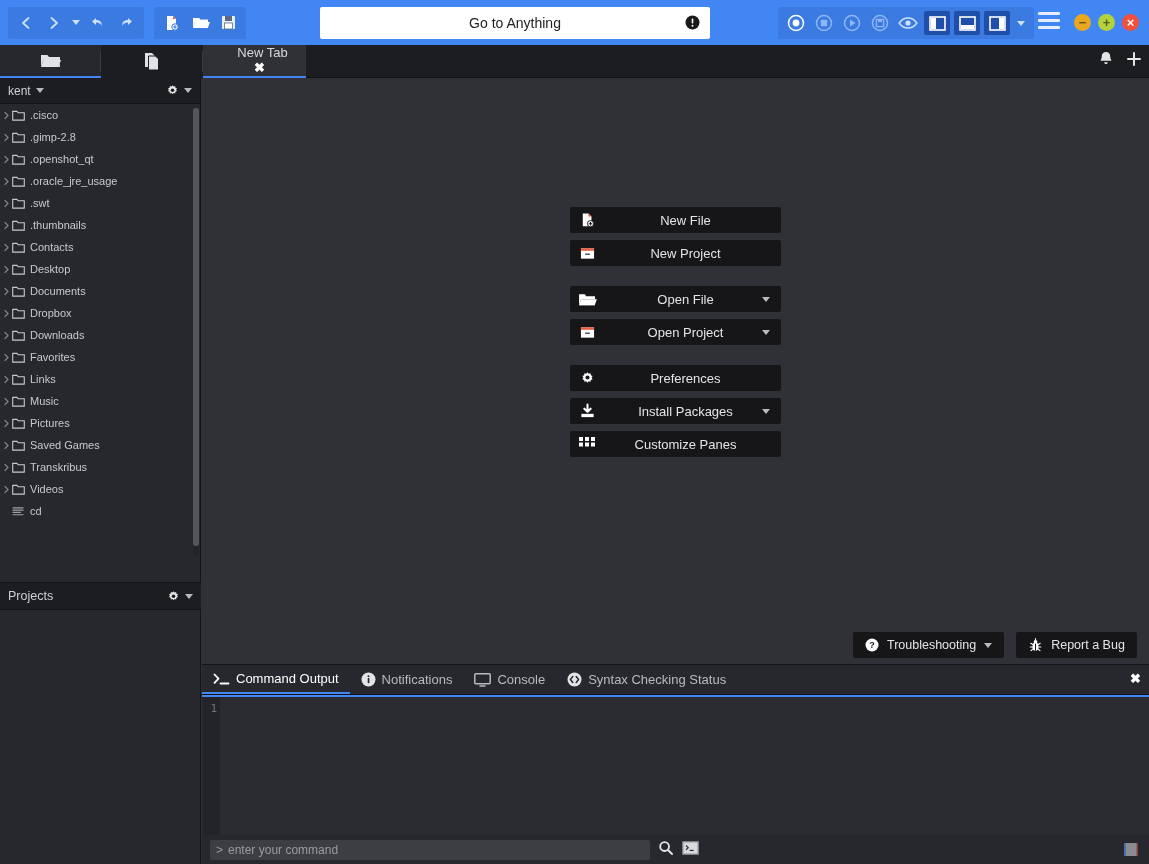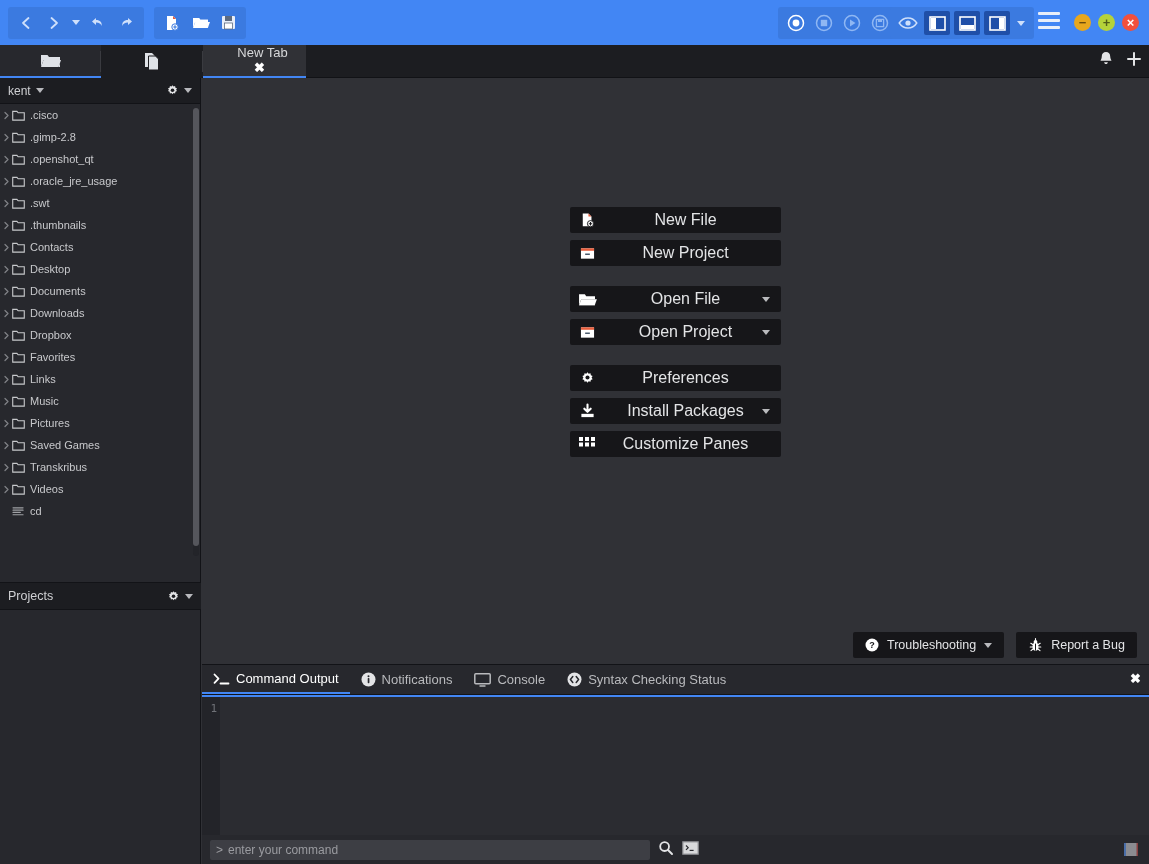--- a/index.html
+++ b/index.html
@@ -157,21 +157,21 @@
   .sbtn {
     position: relative; height: 26px; width: 211px; margin-bottom: 7px;
     background: #161619; border-radius: 2px;
     display: flex; align-items: center; cursor: pointer;
   }
   .sbtn:last-child { margin-bottom: 16px; }
   .sbtn-icon {
     width: 34px; display: flex; align-items: center; justify-content: center;
   }
   .sbtn-label {
-    flex: 1; text-align: center; font-size: 16px; color: #e3e4e6;
+    flex: 1; text-align: center; font-size: 13px; color: #e3e4e6;
     padding-right: 14px;
   }
   .sbtn-caret {
     position: absolute; right: 11px; top: 11px;
     width: 0; height: 0;
     border-left: 4px solid transparent; border-right: 4px solid transparent;
     border-top: 5px solid #b9babd;
   }
 
   #helper-buttons {
@@ -289,20 +289,30 @@
     </div>
     <div class="tb-btn">
       <svg width="17" height="17" viewBox="0 0 17 17">
         <rect x="2" y="2" width="13" height="13" rx="1" fill="#e8eef9"></rect>
         <rect x="5" y="2" width="7" height="5" fill="#5d6b80"></rect>
         <rect x="4.5" y="9" width="8" height="6" fill="#fff" stroke="#5d6b80" stroke-width=".8"></rect>
       </svg>
     </div>
   </div>
 
+  <div id="goto-wrap">
+    <input id="goto-input" value="" placeholder="Go to Anything" style="">
+    <span id="goto-alert">
+      <svg width="15" height="15" viewBox="0 0 15 15">
+          <circle cx="7.5" cy="7.5" r="7" fill="#1a1a1a"></circle>
+          <rect x="6.7" y="3.4" width="1.6" height="5" rx=".7" fill="#fff"></rect>
+          <circle cx="7.5" cy="10.7" r="1" fill="#fff"></circle>
+        </svg>
+    </span>
+  </div>
 
   <div class="tb-group" id="run-group">
     <div class="tb-btn">
       <svg width="18" height="18" viewBox="0 0 18 18">
           <circle cx="9" cy="9" r="7.5" fill="none" stroke="#ffffff" stroke-width="1.5"></circle>
           <circle cx="9" cy="9" r="3.4" fill="#ffffff"></circle>
         </svg>
     </div>
     <div class="tb-btn">
       <svg width="18" height="18" viewBox="0 0 18 18">
@@ -579,38 +589,38 @@
             </svg>
           </span>
         </span>
         <span class="ticon">
           <span style="display: flex; align-items: center;">
             <svg width="13" height="11" viewBox="0 0 14 12">
               <path d="M.7 1.5h4.6L6.6 3h6.7v8H.7z" fill="none" stroke="#c8c9cc" stroke-width="1.2"></path>
             </svg>
           </span>
         </span>
+        <span class="tree-label">Dropbox</span>
+      </div>
+      <div class="tree-row">
+        <span class="tw">
+          <span style="display: flex; align-items: center;">
+            <svg width="9" height="9" viewBox="0 0 9 9">
+              <path d="M3 1.5L6 4.5 3 7.5" stroke="#7f8085" stroke-width="1.3" fill="none" stroke-linecap="round" stroke-linejoin="round"></path>
+            </svg>
+          </span>
+        </span>
+        <span class="ticon">
+          <span style="display: flex; align-items: center;">
+            <svg width="13" height="11" viewBox="0 0 14 12">
+              <path d="M.7 1.5h4.6L6.6 3h6.7v8H.7z" fill="none" stroke="#c8c9cc" stroke-width="1.2"></path>
+            </svg>
+          </span>
+        </span>
         <span class="tree-label">Downloads</span>
-      </div>
-      <div class="tree-row">
-        <span class="tw">
-          <span style="display: flex; align-items: center;">
-            <svg width="9" height="9" viewBox="0 0 9 9">
-              <path d="M3 1.5L6 4.5 3 7.5" stroke="#7f8085" stroke-width="1.3" fill="none" stroke-linecap="round" stroke-linejoin="round"></path>
-            </svg>
-          </span>
-        </span>
-        <span class="ticon">
-          <span style="display: flex; align-items: center;">
-            <svg width="13" height="11" viewBox="0 0 14 12">
-              <path d="M.7 1.5h4.6L6.6 3h6.7v8H.7z" fill="none" stroke="#c8c9cc" stroke-width="1.2"></path>
-            </svg>
-          </span>
-        </span>
-        <span class="tree-label">Dropbox</span>
       </div>
       <div class="tree-row">
         <span class="tw">
           <span style="display: flex; align-items: center;">
             <svg width="9" height="9" viewBox="0 0 9 9">
               <path d="M3 1.5L6 4.5 3 7.5" stroke="#7f8085" stroke-width="1.3" fill="none" stroke-linecap="round" stroke-linejoin="round"></path>
             </svg>
           </span>
         </span>
         <span class="ticon">

